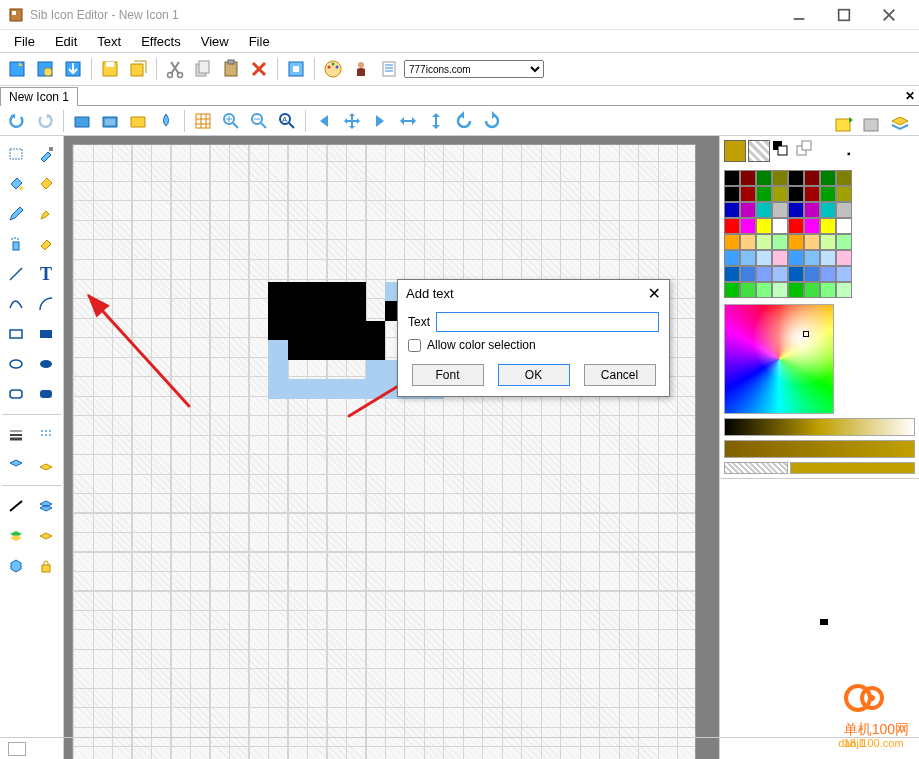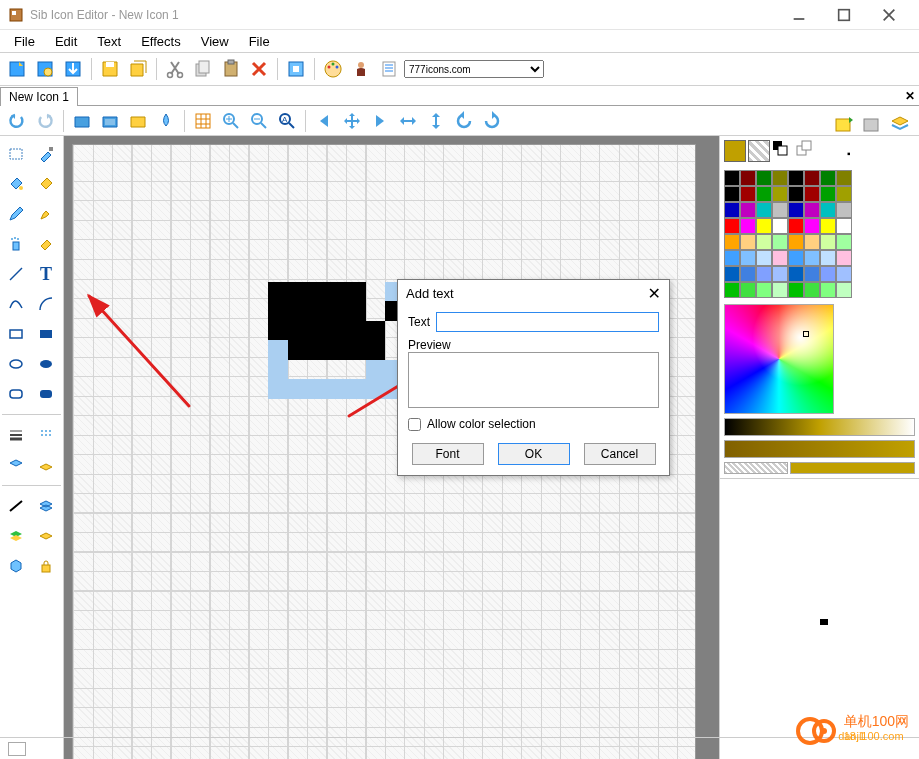--- a/index.html
+++ b/index.html
@@ -52,21 +52,21 @@
 .dialog .dtitle { height: 26px; display: flex; align-items: center; padding: 8px 8px; font-size: 13px; }
 .dialog .dclose { margin-left:auto; font-size: 16px; }
 .dialog .dbody { padding: 6px 10px; display:flex; flex-direction:column; gap: 6px; }
 .dialog .drow { display:flex; align-items:center; gap:6px; }
 .dialog label { font-size:12px; }
 .dialog input[type=text] { flex:1; border:1px solid #2d89ef; height:20px; padding:0 4px; outline:none; }
 .dialog textarea { width:100%; height:56px; border:1px solid #999; resize:none; }
 .dialog .dbtns { display:flex; justify-content:center; gap:14px; padding: 6px 0 10px; }
 .dialog button { width: 72px; height: 22px; border:1px solid #999; background:#f0f0f0; font-size:12px; }
 .dialog button.primary { border:1px solid #2d89ef; }
-.watermark { position:absolute; right:10px; bottom:10px; display:flex; align-items:center; gap:6px; opacity:0.9; }
+.watermark { position:absolute; right:10px; bottom:10px; display:flex; align-items:flex-start; gap:6px; opacity:0.9;flex-direction:column; }
 .watermark .circ { width:42px; height:42px; }
 .watermark .txt { color:#f60; font-size:14px; line-height:1.1; }
 .statusbar { position:absolute; left:0; bottom:0; right:0; height:22px; border-top:1px solid #ccc; display:flex; align-items:center; padding:0 8px; font-size:11px; color:#666; }
 .statusbar .indic { width:18px; height:14px; border:1px solid #aaa; background:#fff; margin-right:8px; }
 svg.i { width:20px; height:20px; }
 svg.is { width:16px; height:16px; }
 </style>
 </head>
 <body>
 
@@ -695,24 +695,20 @@
 <div class="dialog">
   <div class="dtitle">
     <span>Add text</span>
     <span class="dclose">✕</span>
   </div>
   <div class="dbody">
     <div class="drow">
       <label>Text</label>
       <input type="text" value="" style="">
     </div>
-    <div>
-      <label>Preview</label>
-      <textarea readonly="" style=""></textarea>
-    </div>
     <div class="drow">
       <input type="checkbox" style="">
       <label>Allow color selection</label>
     </div>
   </div>
   <div class="dbtns">
     <button>Font</button>
     <button class="primary">OK</button>
     <button>Cancel</button>
   </div>

